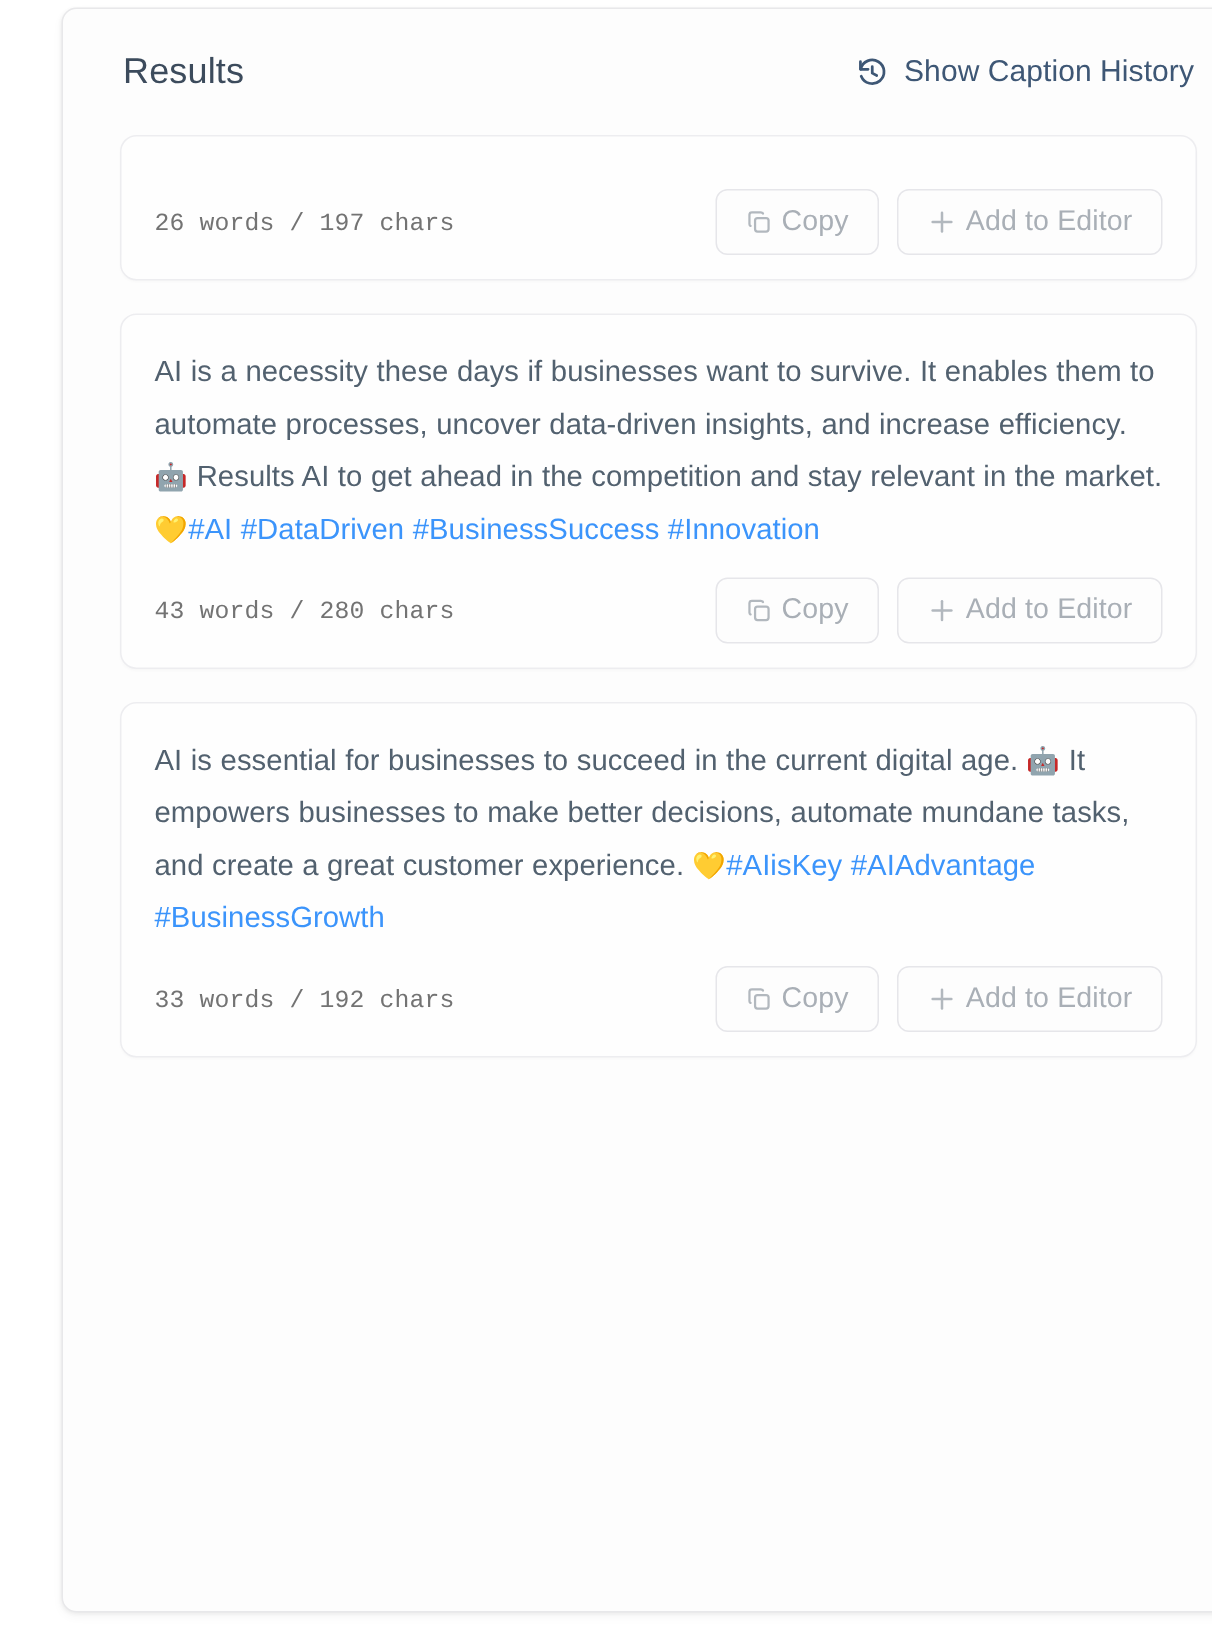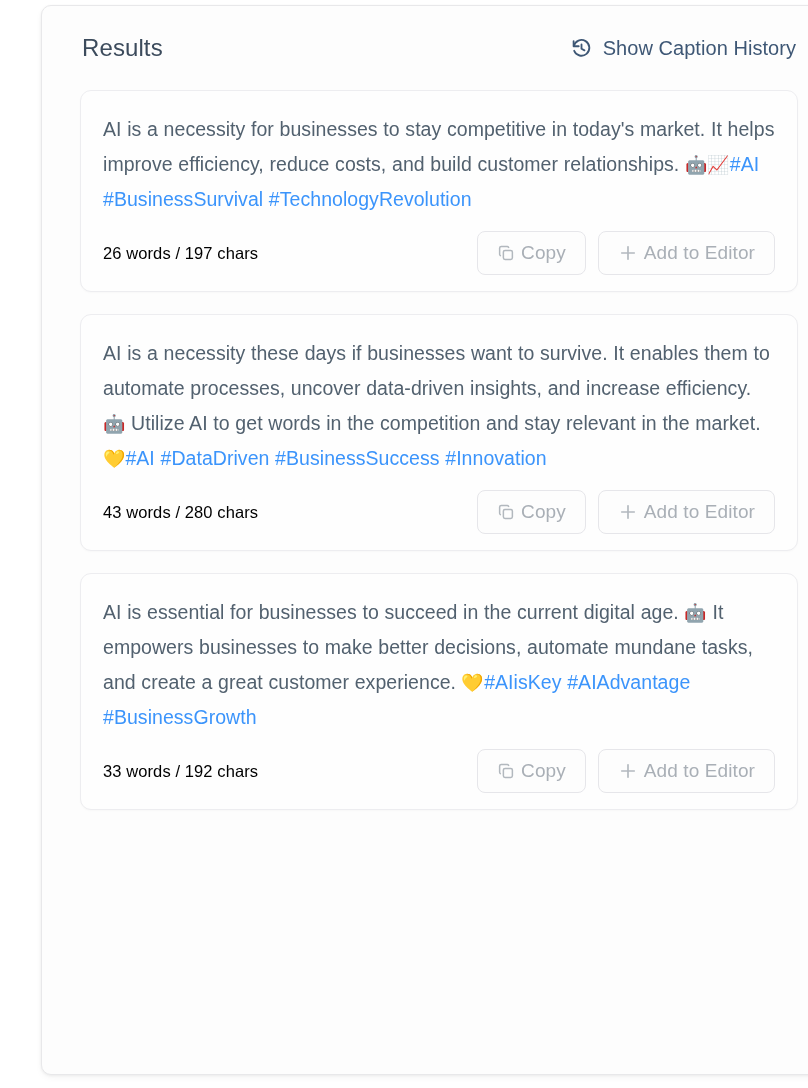--- a/index.html
+++ b/index.html
@@ -106,22 +106,23 @@
 
   .card-footer {
     display: flex;
     align-items: center;
     justify-content: space-between;
     margin-top: 14px;
   }
 
   .word-count {
     font-size: 16.5px;
-    color: #000000;
+    color: #737373;
     letter-spacing: 0.1px;
+    font-family: Liberation Mono, monospace;
   }
 
   .actions {
     display: flex;
     gap: 12px;
   }
 
   .action-btn {
     display: inline-flex;
     align-items: center;
@@ -166,23 +167,20 @@
             <polyline points="12,7.4 12,12.3 15.4,14.1"></polyline>
           </svg>
         </span>
         <span class="history-label">Show Caption History</span>
       </button>
     </div>
 
     <div class="results-list">
 
       <div class="result-card">
-        <div class="caption-text">
-          <span>AI is a necessity for businesses to stay competitive in today's market. It helps improve efficiency, reduce costs, and build customer relationships. </span><span class="emoji">🤖📈</span><span class="hashtags">#AI #BusinessSurvival #TechnologyRevolution</span>
-        </div>
         <div class="card-footer">
           <div class="word-count">26 words / 197 chars</div>
           <div class="actions">
             <button class="action-btn">
               <span class="btn-icon">
                 <svg viewBox="0 0 24 24" fill="none" stroke="currentColor" stroke-width="2" stroke-linecap="round" stroke-linejoin="round" width="18" height="18">
                   <rect x="8.5" y="8.5" width="12" height="12" rx="2.2"></rect>
                   <path d="M4.5 15.5 A2.2 2.2 0 0 1 3.5 13.5 V5.5 A2.2 2.2 0 0 1 5.7 3.4 H13.5 A2.2 2.2 0 0 1 15.5 4.5"></path>
                 </svg>
               </span>
@@ -196,21 +194,21 @@
                 </svg>
               </span>
               <span>Add to Editor</span>
             </button>
           </div>
         </div>
       </div>
 
       <div class="result-card">
         <div class="caption-text">
-          <span>AI is a necessity these days if businesses want to survive. It enables them to automate processes, uncover data-driven insights, and increase efficiency. </span><span class="emoji">🤖</span><span> Utilize AI to get words in the competition and stay relevant in the market. </span><span class="emoji">💛</span><span class="hashtags">#AI #DataDriven #BusinessSuccess #Innovation</span>
+          <span>AI is a necessity these days if businesses want to survive. It enables them to automate processes, uncover data-driven insights, and increase efficiency. </span><span class="emoji">🤖</span><span> Results AI to get ahead in the competition and stay relevant in the market. </span><span class="emoji">💛</span><span class="hashtags">#AI #DataDriven #BusinessSuccess #Innovation</span>
         </div>
         <div class="card-footer">
           <div class="word-count">43 words / 280 chars</div>
           <div class="actions">
             <button class="action-btn">
               <span class="btn-icon">
                 <svg viewBox="0 0 24 24" fill="none" stroke="currentColor" stroke-width="2" stroke-linecap="round" stroke-linejoin="round" width="18" height="18">
                   <rect x="8.5" y="8.5" width="12" height="12" rx="2.2"></rect>
                   <path d="M4.5 15.5 A2.2 2.2 0 0 1 3.5 13.5 V5.5 A2.2 2.2 0 0 1 5.7 3.4 H13.5 A2.2 2.2 0 0 1 15.5 4.5"></path>
                 </svg>

